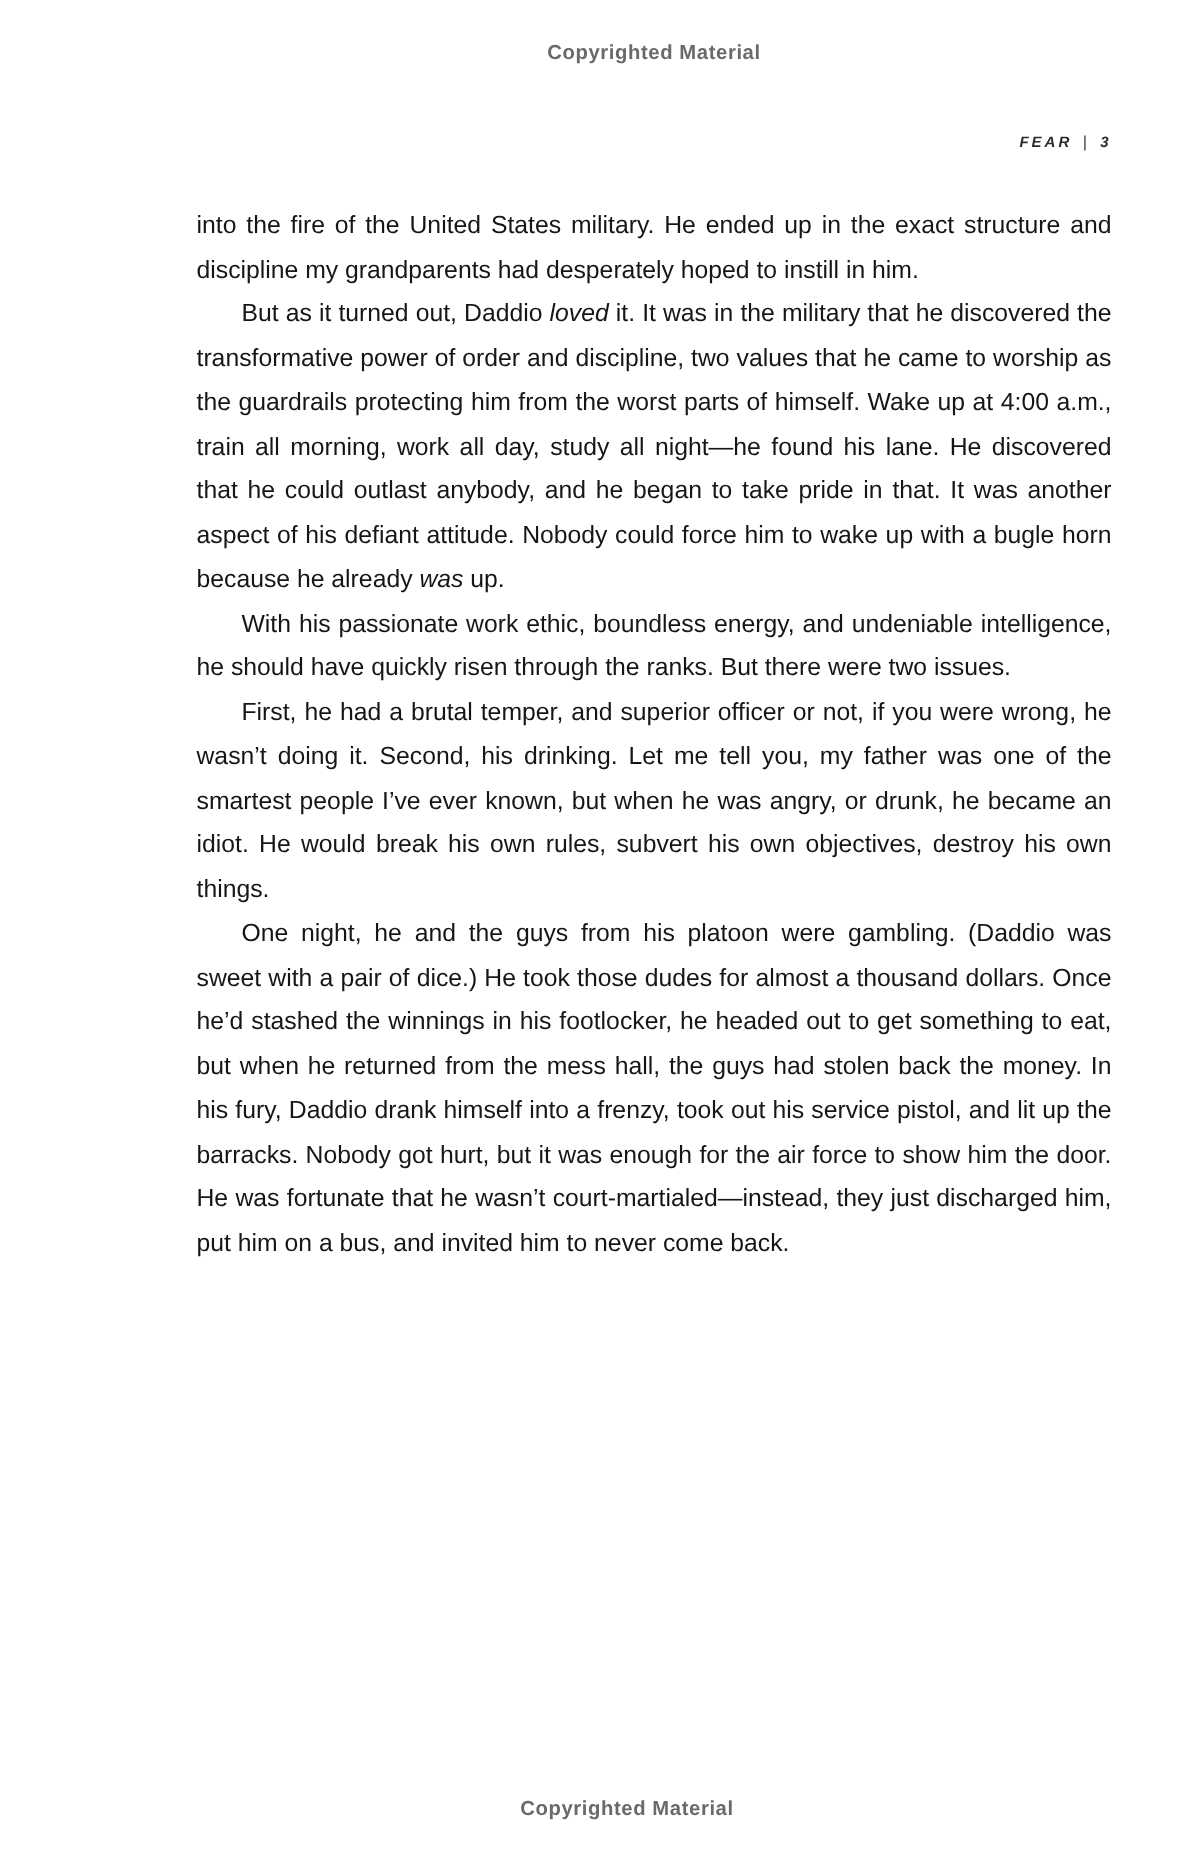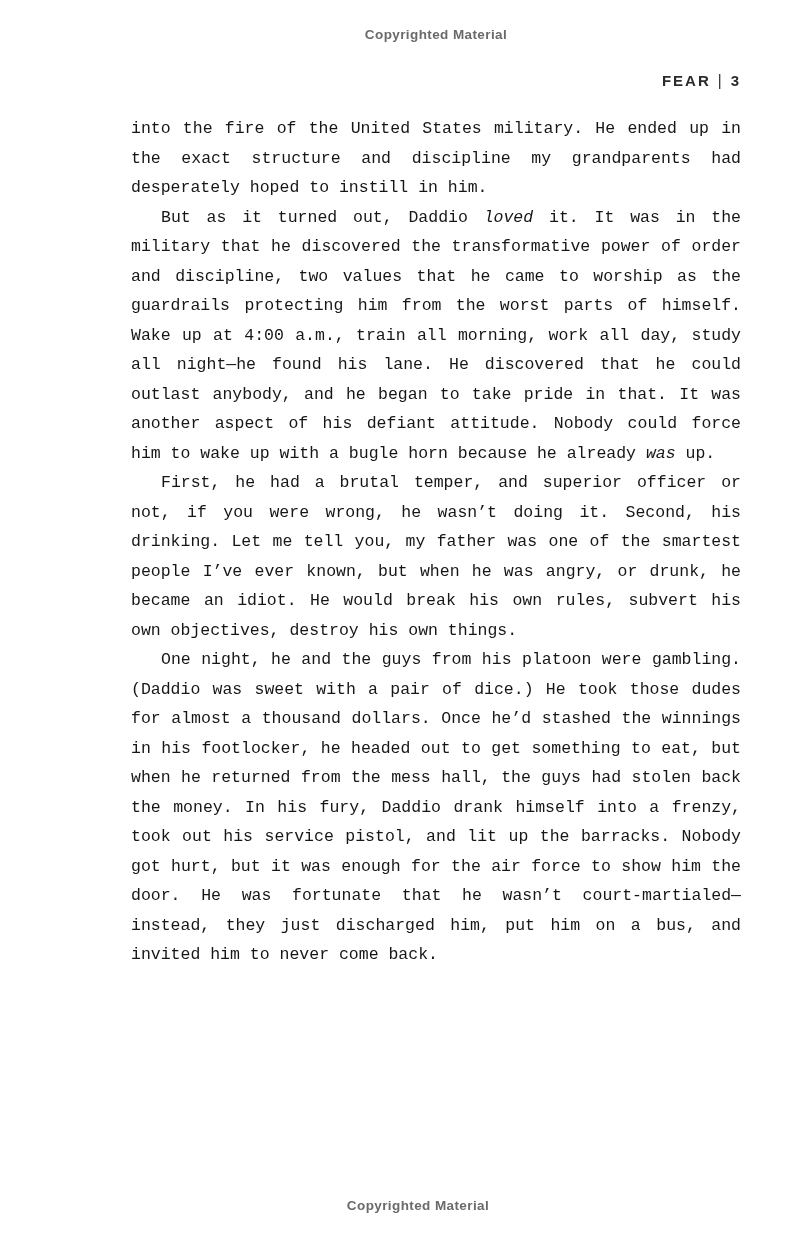--- a/index.html
+++ b/index.html
@@ -31,38 +31,39 @@
     position: absolute;
     left: 0;
     right: 0;
     bottom: 26px;
   }
   .content {
     width: 610px;
     margin: 0 auto;
   }
   .running-head {
-    margin-top: 30px;
+    margin-top: 48px;
     text-align: right;
     font-family: "Liberation Sans", sans-serif;
-    font-size: 15px;
+    font-size: 10px;
     font-weight: bold;
     color: #2b2b2b;
     letter-spacing: 2px;
+    font-style: italic;
   }
   .running-head .sep {
     display: inline-block;
     margin: 0 7px;
     font-weight: normal;
     color: #2b2b2b;
     transform: scaleY(1.05);
   }
   .body-text {
-    margin-top: 25px;
-    font-family: Liberation Mono, monospace;
+    margin-top: 35px;
+    font-family: Liberation Sans, sans-serif;
     font-size: 16.5px;
     line-height: 29.5px;
     color: #161616;
     text-align: justify;
   }
   .body-text p {
     margin: 0;
     padding: 0;
   }
   .body-text p.indent {
@@ -81,20 +82,21 @@
 
   <div class="content">
 
     <div class="running-head">
       <span>FEAR</span><span class="sep">|</span><span>3</span>
     </div>
 
     <div class="body-text">
         <p><span>into the fire of the United States military. He ended up in the exact structure and discipline my grandparents had desperately hoped to instill in him.</span></p>
         <p class="indent"><span>But as it turned out, Daddio </span><em>loved</em><span> it. It was in the military that he discovered the transformative power of order and discipline, two values that he came to worship as the guardrails protecting him from the worst parts of himself. Wake up at 4:00 a.m., train all morning, work all day, study all night—he found his lane. He discovered that he could outlast anybody, and he began to take pride in that. It was another aspect of his defiant attitude. Nobody could force him to wake up with a bugle horn because he already </span><em>was</em><span> up.</span></p>
+        <p class="indent"><span>With his passionate work ethic, boundless energy, and undeniable intelligence, he should have quickly risen through the ranks. But there were two issues.</span></p>
         <p class="indent"><span>First, he had a brutal temper, and superior officer or not, if you were wrong, he wasn’t doing it. Second, his drinking. Let me tell you, my father was one of the smartest people I’ve ever known, but when he was angry, or drunk, he became an idiot. He would break his own rules, subvert his own objectives, destroy his own things.</span></p>
         <p class="indent"><span>One night, he and the guys from his platoon were gambling. (Daddio was sweet with a pair of dice.) He took those dudes for almost a thousand dollars. Once he’d stashed the winnings in his footlocker, he headed out to get something to eat, but when he returned from the mess hall, the guys had stolen back the money. In his fury, Daddio drank himself into a frenzy, took out his service pistol, and lit up the barracks. Nobody got hurt, but it was enough for the air force to show him the door. He was fortunate that he wasn’t court-martialed—instead, they just discharged him, put him on a bus, and invited him to never come back.</span></p>
       </div>
 
   </div>
 
   <div class="bottom-notice">Copyrighted Material</div>
 
 </div>
 

